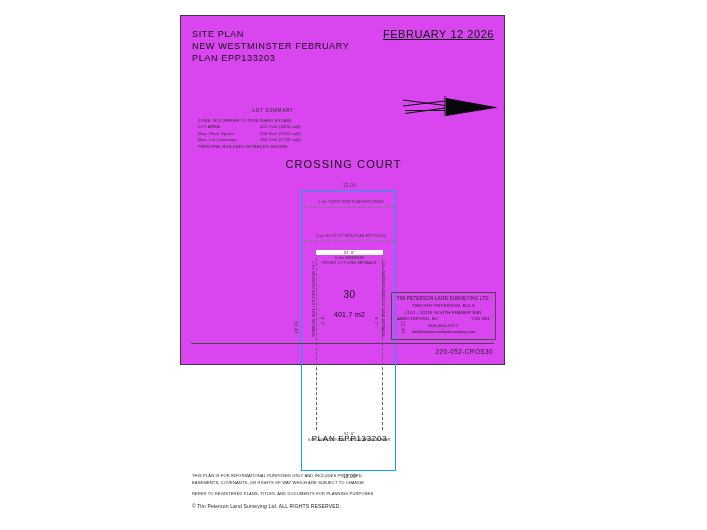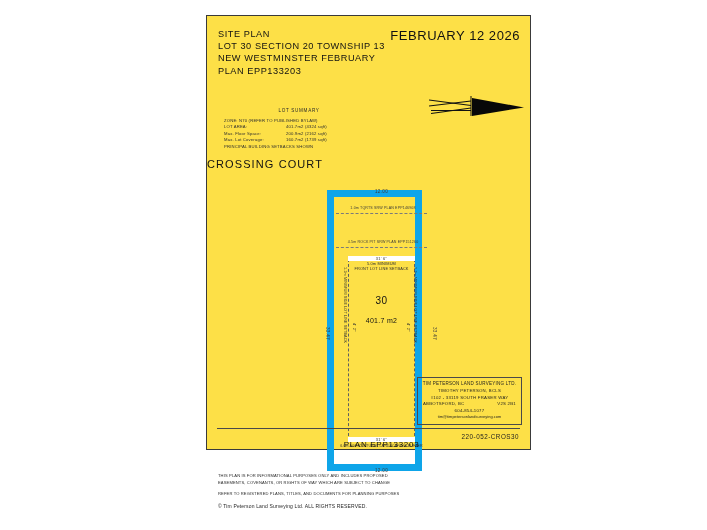--- a/index.html
+++ b/index.html
@@ -12,26 +12,26 @@
     height: 530px;
     font-family: "Liberation Sans", sans-serif;
     color: #1a1a1a;
     overflow: hidden;
     position: relative;
   }
 
   
   #sheet {
     position: absolute;
-    left: 206px;
+    left: 180px;
     top: 15px;
     width: 325px;
-    height: 435px;
+    height: 350px;
     border: 1px solid #3a3a3a;
-    background: #fde047;
+    background: #d946ef;
     box-sizing: border-box;
   }
 
   
   #title-block {
     position: absolute;
     left: 11px;
     top: 12px;
     width: 210px;
   }
@@ -39,24 +39,25 @@
     font-size: 9.2px;
     letter-spacing: 0.55px;
     line-height: 12.2px;
     white-space: nowrap;
     color: #111;
   }
   #plan-date {
     position: absolute;
     right: 10px;
     top: 12px;
-    font-size: 13px;
+    font-size: 11px;
     letter-spacing: 0.55px;
     white-space: nowrap;
     color: #111;
+    text-decoration: underline;
   }
 
   
   #north-arrow {
     position: absolute;
     left: 222px;
     top: 76px;
     width: 95px;
     height: 30px;
   }
@@ -86,33 +87,34 @@
   .summary-row .lbl { display: inline-block; min-width: 62px; }
   .summary-row .val { display: inline-block; }
   .summary-row.single { display: block; }
 
   
   #street-name {
     position: absolute;
     left: 0;
     top: 142px;
     width: 325px;
+    text-align: center;
     font-size: 11px;
     letter-spacing: 1.1px;
     color: #111;
   }
 
   
   #parcel {
     position: absolute;
     left: 120px;
     top: 174px;
     width: 95px;
     height: 281px;
-    border: 7px solid #0ea5e9;
+    border: 1px solid #0ea5e9;
     box-sizing: border-box;
   }
   .dim-top, .dim-bottom {
     position: absolute;
     left: 0;
     width: 95px;
     text-align: center;
     font-size: 4.6px;
     letter-spacing: 0.3px;
     color: #3a3a3a;
@@ -337,21 +339,20 @@
     background: #4a4a4a;
   }
 </style>
 </head>
 <body>
 
 <div id="sheet">
 
   <div id="title-block">
     <div class="title-line">SITE PLAN</div>
-    <div class="title-line">LOT 30 SECTION 20 TOWNSHIP 13</div>
     <div class="title-line">NEW WESTMINSTER FEBRUARY</div>
     <div class="title-line">PLAN EPP133203</div>
   </div>
 
   <div id="plan-date">FEBRUARY 12 2026</div>
 
   <div id="north-arrow">
     <svg width="95" height="30" viewBox="0 0 95 30">
       <g stroke="#111" stroke-width="1.1" fill="none">
         <line x1="0" y1="8" x2="42" y2="13.5"></line>

